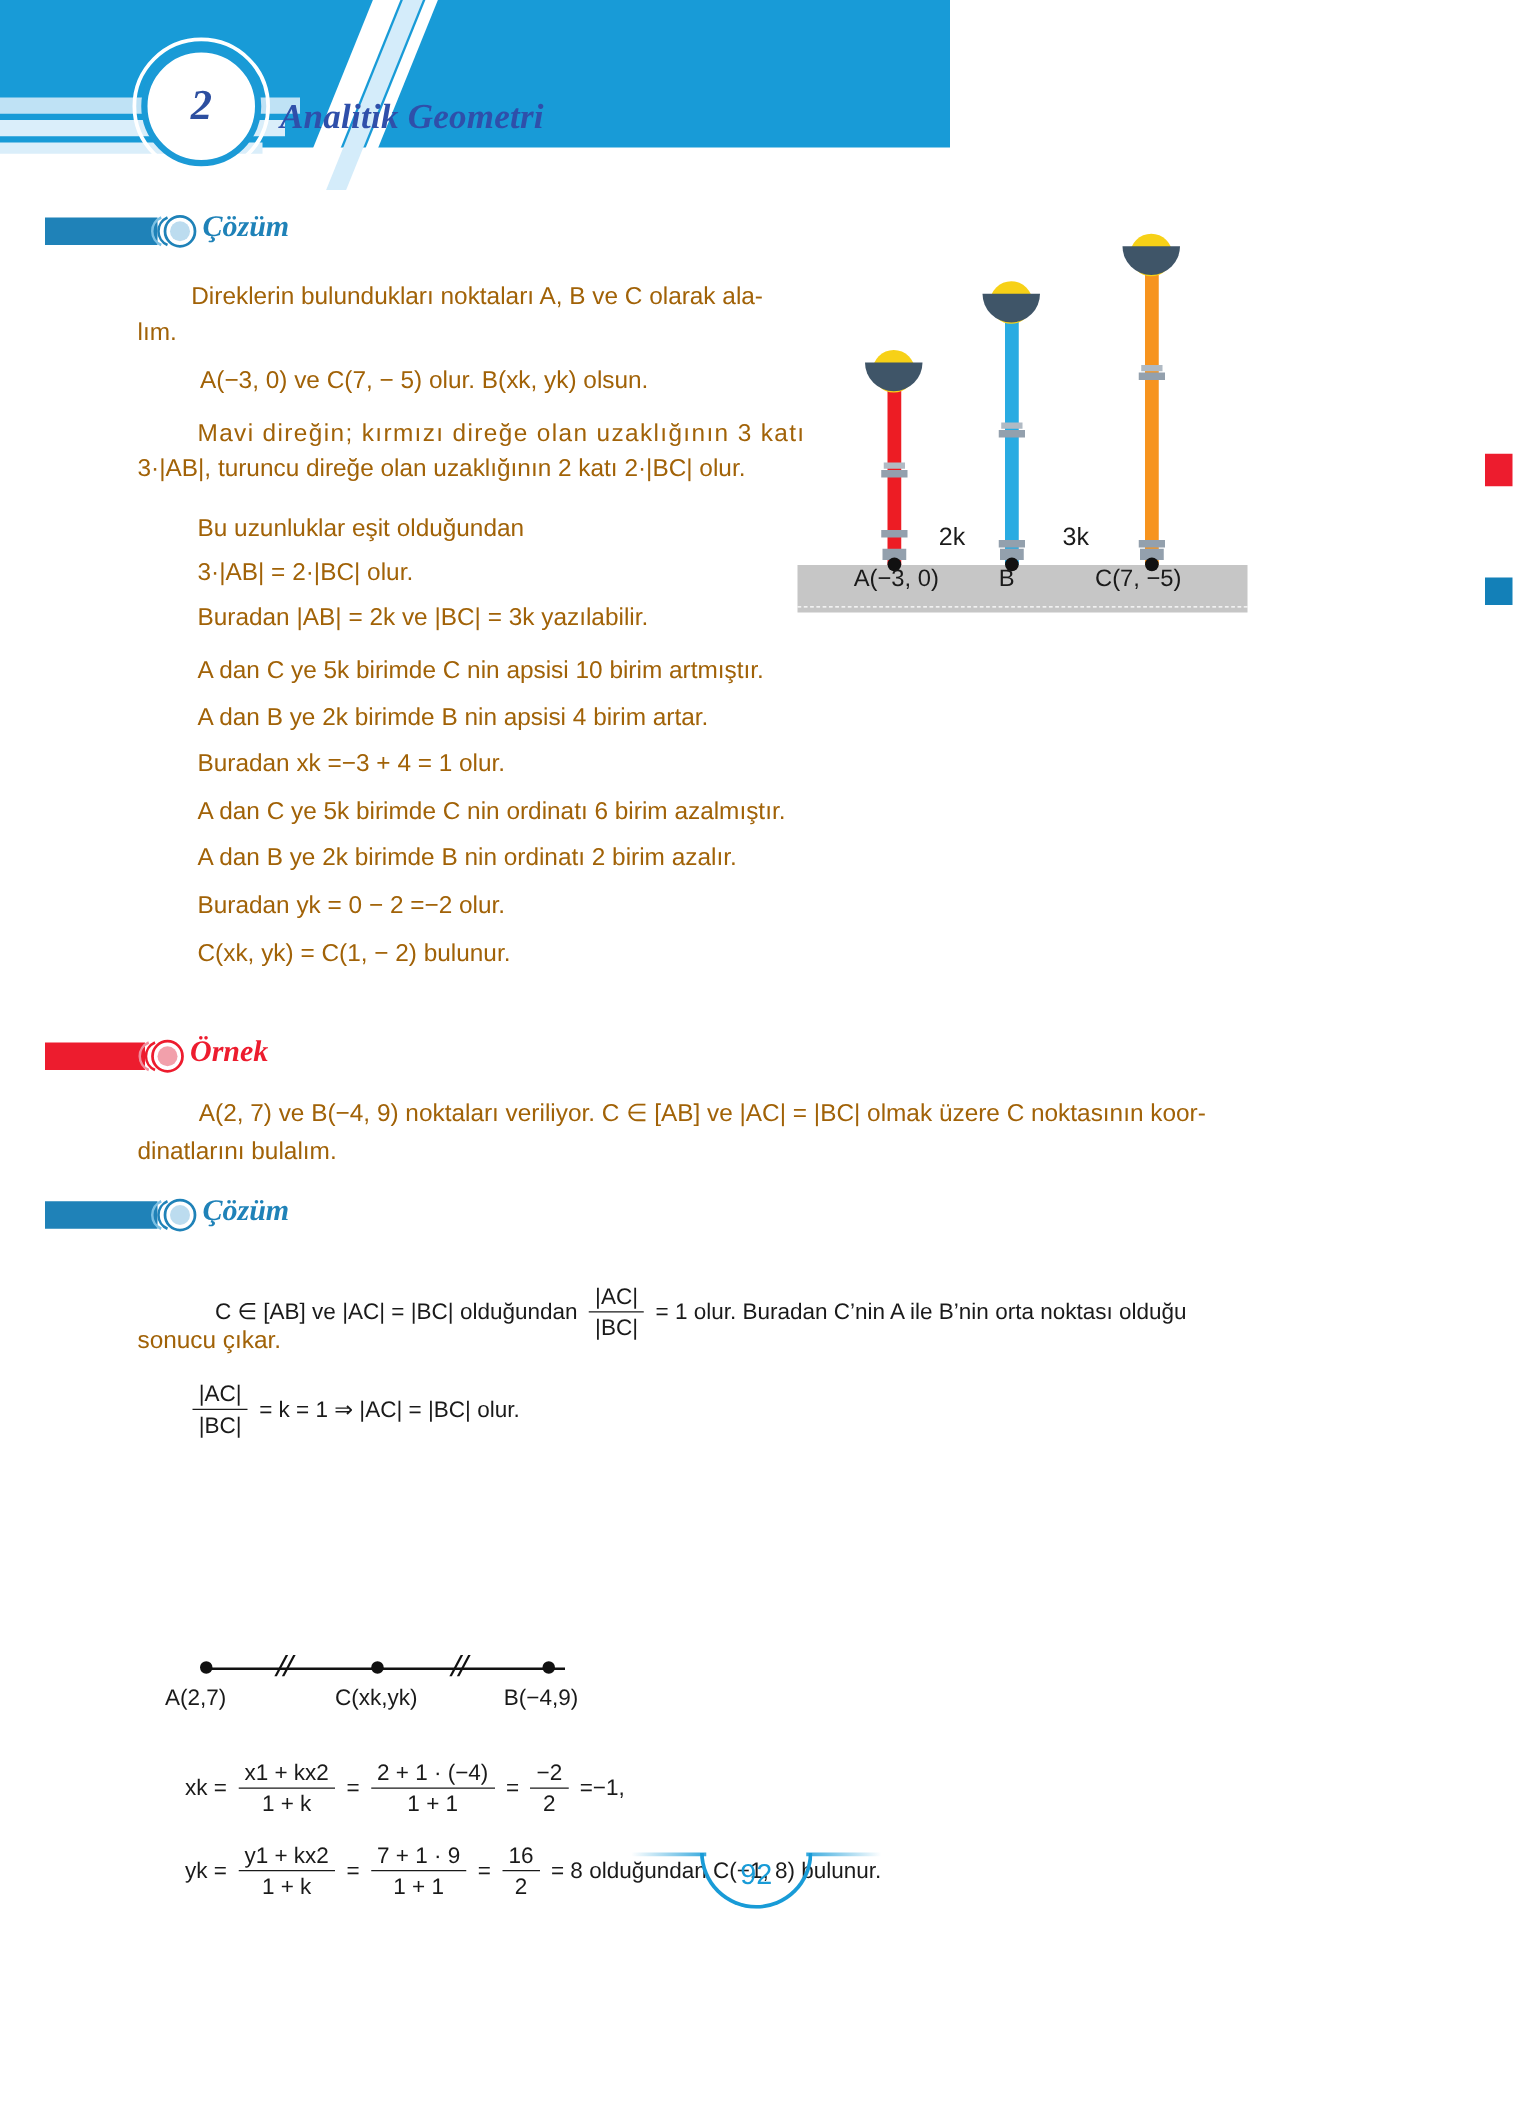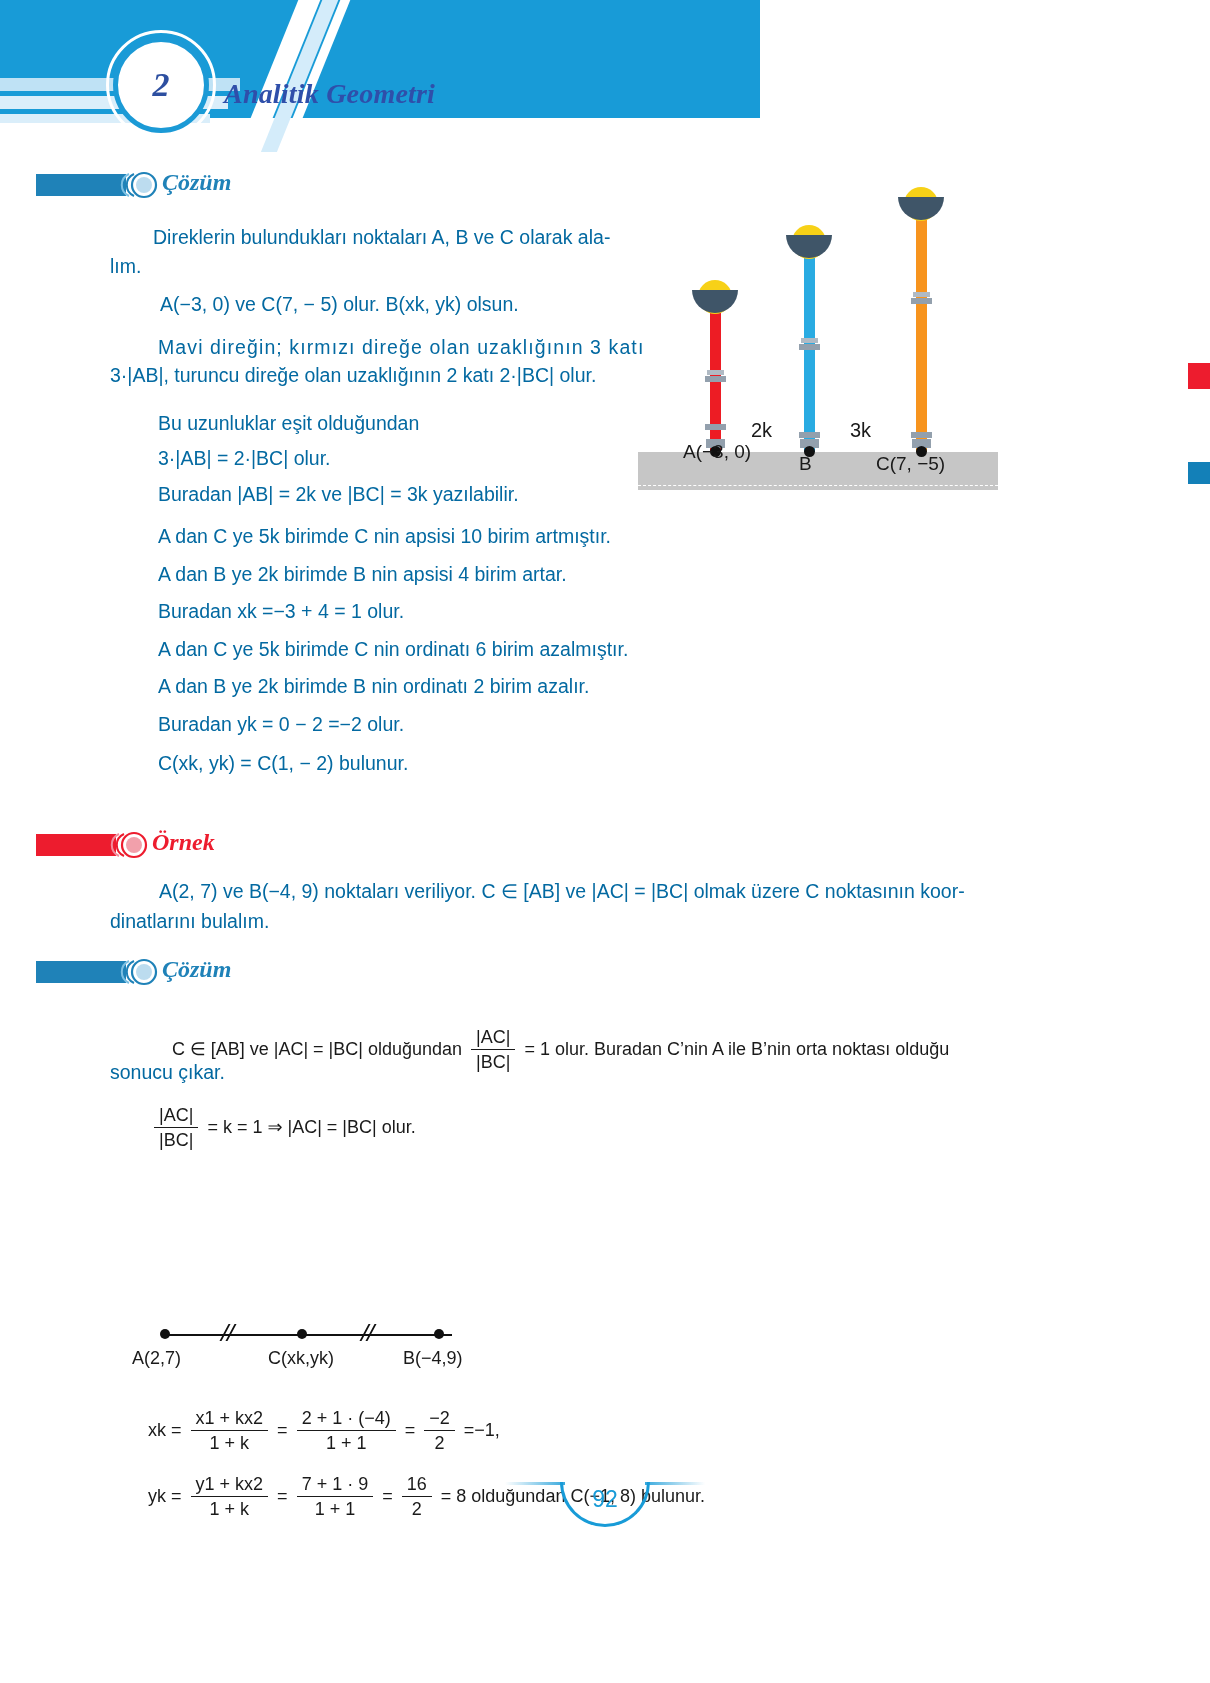--- a/index.html
+++ b/index.html
@@ -72,21 +72,21 @@
     font-style:italic; font-weight:bold; font-size:24px;
   }
   .sec-text.blue { color:#1f82b8; }
   .sec-text.red  { color:#ed1c2e; }
 
   
   .txt {
     position:absolute;
     font-size:19.5px;
     line-height:26px;
-    color:#0369a1;
+    color:#a16207;
     white-space:nowrap;
   }
 
   
   .fig-poles {
     position:absolute; left:638px; top:225px; width:360px; height:265px;
   }
   .ground {
     position:absolute; left:0; bottom:0; width:360px; height:38px;
     background:#c6c6c6;
@@ -272,21 +272,21 @@
     <div class="pole-collar2" style="bottom:155px;"></div>
     <div class="pole-foot"></div>
     <div class="lamp-glow" style="left:-12px; bottom:231px;"></div>
     <div class="lamp-bowl" style="left:-18px; bottom:232px;"></div>
   </div>
   <div class="dot" style="left:278px; bottom:33px;"></div>
 
   <div class="fig-lbl k" style="left:113px; top:194px;">2k</div>
   <div class="fig-lbl k" style="left:212px; top:194px;">3k</div>
 
-  <div class="fig-lbl" style="left:45px;  top:216px;">A(−3, 0)</div>
+  <div class="fig-lbl" style="left:45px;  top:228px;">A(−3, 0)</div>
   <div class="fig-lbl" style="left:161px; top:228px;">B</div>
   <div class="fig-lbl" style="left:238px; top:228px;">C(7, −5)</div>
 </div>
 
 <div class="sec-label" style="left:36px; top:832px; width:280px;">
   <div class="sec-bar red" style="width:80px;"></div>
   <svg class="sec-rings" style="left:74px;" viewBox="0 0 44 28">
     <circle cx="24" cy="14" r="12" fill="none" stroke="#ed1c2e" stroke-width="2.2"></circle>
     <circle cx="24" cy="14" r="8" fill="#f2a0ab"></circle>
     <path d="M14 3 A12 12 0 0 0 14 25" fill="none" stroke="#ed1c2e" stroke-width="2"></path>

